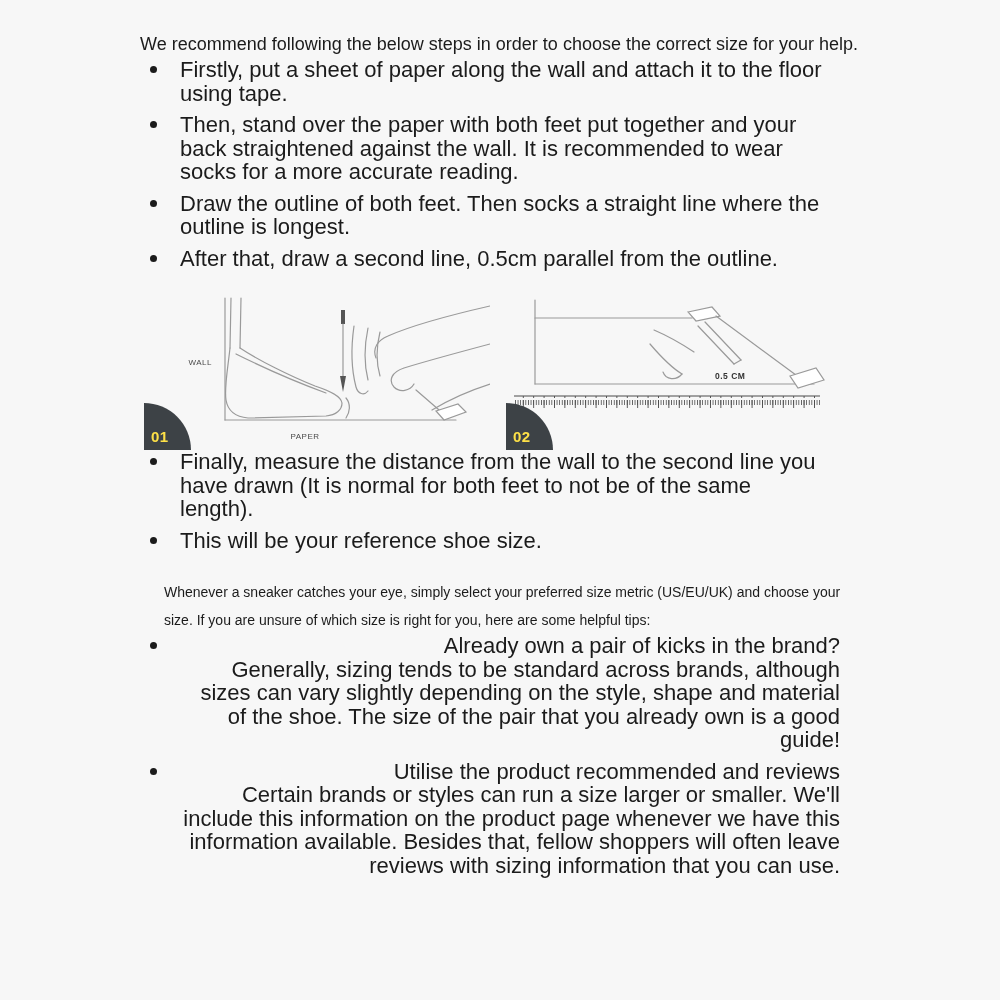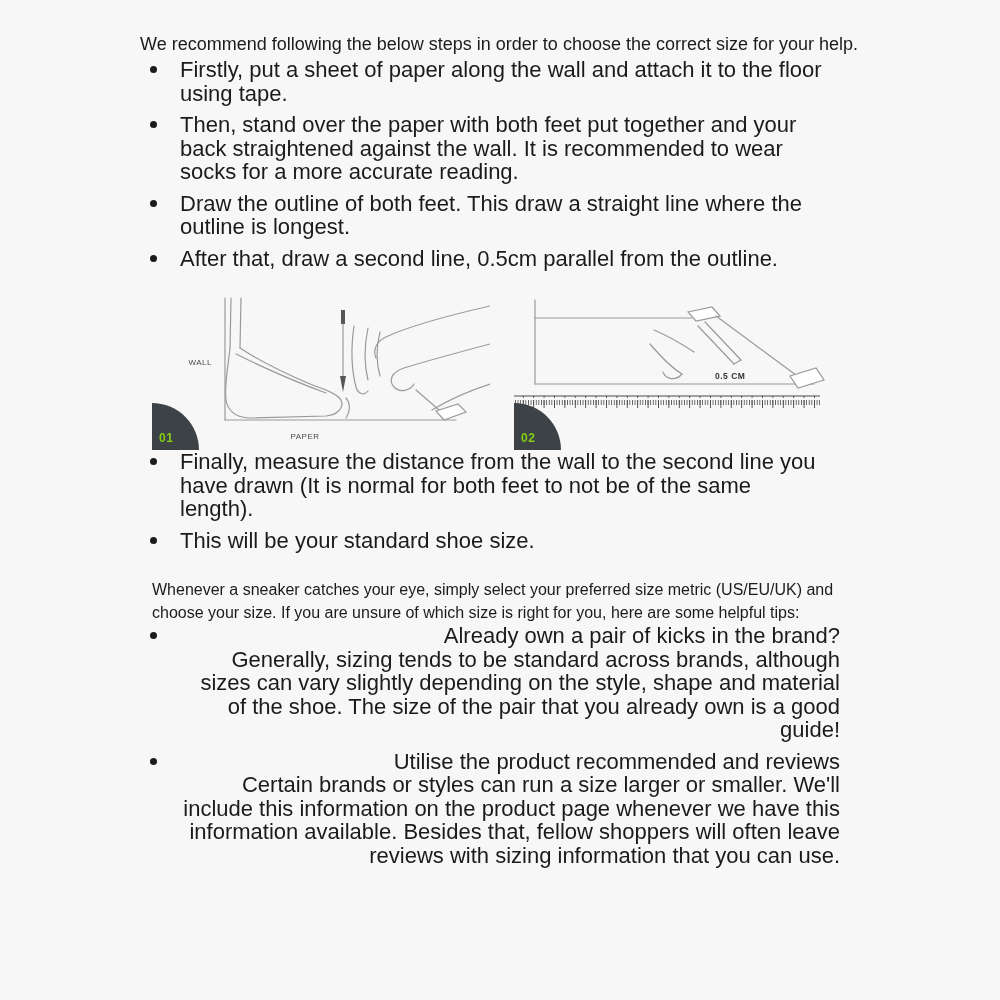--- a/index.html
+++ b/index.html
@@ -24,35 +24,35 @@
   }
   ul.blist li::before{
     content:"";
     position:absolute;
     left:10px;top:8px;
     width:7px;height:7px;border-radius:50%;
     background:#1b1b1b;
   }
   .steps{margin-top:26px;max-width:700px;}
   .results{margin-top:26px;max-width:690px;}
-  .tips-intro{margin-top:26px;margin-left:12px;font-size:16px;line-height:23px;max-width:712px;}
+  .tips-intro{margin-top:26px;margin-left:24px;font-size:14px;line-height:28px;max-width:712px;}
   .tips{margin-top:36px;max-width:700px;}
   .tips li{line-height:23px;margin-bottom:26px;text-align:right;}
   .tip-title,.tip-body{display:block;}
   
   .figures{margin-top:22px;display:flex;gap:12px;height:158px;}
   .figure{position:relative;width:350px;height:158px;flex:0 0 auto;}
   .badge{
-    position:absolute;left:12px;bottom:0;
+    position:absolute;left:4px;bottom:0;
     width:47px;height:47px;
     background:#3d4246;
     border-radius:0 100% 0 0;
-    color:#84cc16;
+    color:#fde047;
     font-weight:bold;
-    font-size:12px;
+    font-size:15px;
     letter-spacing:0.5px;
     display:flex;align-items:flex-end;
     box-sizing:border-box;
     padding:0 0 5px 7px;
   }
   .figure svg{position:absolute;left:0;top:0;}
   .dline{stroke:#9a9a9a;stroke-width:1.2;fill:none;stroke-linecap:round;}
   .dfill{fill:#ffffff;stroke:#9a9a9a;stroke-width:1.2;}
   .ddark{fill:#555555;}
   .dlabel{
@@ -66,21 +66,21 @@
 </head>
 <body>
 
 <div class="doc">
 
   <p class="para">We recommend following the below steps in order to choose the correct size for your help.</p>
 
   <ul class="blist steps">
     <li><span>Firstly, put a sheet of paper along the wall and attach it to the floor using tape.</span></li>
     <li><span>Then, stand over the paper with both feet put together and your back straightened against the wall. It is recommended to wear socks for a more accurate reading.</span></li>
-    <li><span>Draw the outline of both feet. This draw a straight line where the outline is longest.</span></li>
+    <li><span>Draw the outline of both feet. Then socks a straight line where the outline is longest.</span></li>
     <li><span>After that, draw a second line, 0.5cm parallel from the outline.</span></li>
   </ul>
 
   <div class="figures">
 
     <div class="figure">
       <svg viewBox="0 0 350 158" width="350" height="158">
 
         <line class="dline" x1="85" y1="6" x2="85" y2="128"></line>
         <line class="dline" x1="85" y1="128" x2="316" y2="128"></line>
@@ -147,21 +147,21 @@
         <rect x="12" y="104" width="306" height="12" fill="url(#t1)"></rect>
         <rect x="12" y="104" width="306" height="12" fill="url(#t2)"></rect>
       </svg>
       <div class="badge">02</div>
     </div>
 
   </div>
 
   <ul class="blist results">
     <li><span>Finally, measure the distance from the wall to the second line you have drawn (It is normal for both feet to not be of the same length).</span></li>
-    <li><span>This will be your standard shoe size.</span></li>
+    <li><span>This will be your reference shoe size.</span></li>
   </ul>
 
   <p class="para tips-intro">Whenever a sneaker catches your eye, simply select your preferred size metric (US/EU/UK) and choose your size. If you are unsure of which size is right for you, here are some helpful tips:</p>
 
   <ul class="blist tips">
     <li>
       <span class="tip-title">Already own a pair of kicks in the brand?</span>
       <span class="tip-body">Generally, sizing tends to be standard across brands, although sizes can vary slightly depending on the style, shape and material of the shoe. The size of the pair that you already own is a good guide!</span>
     </li>
     <li>

